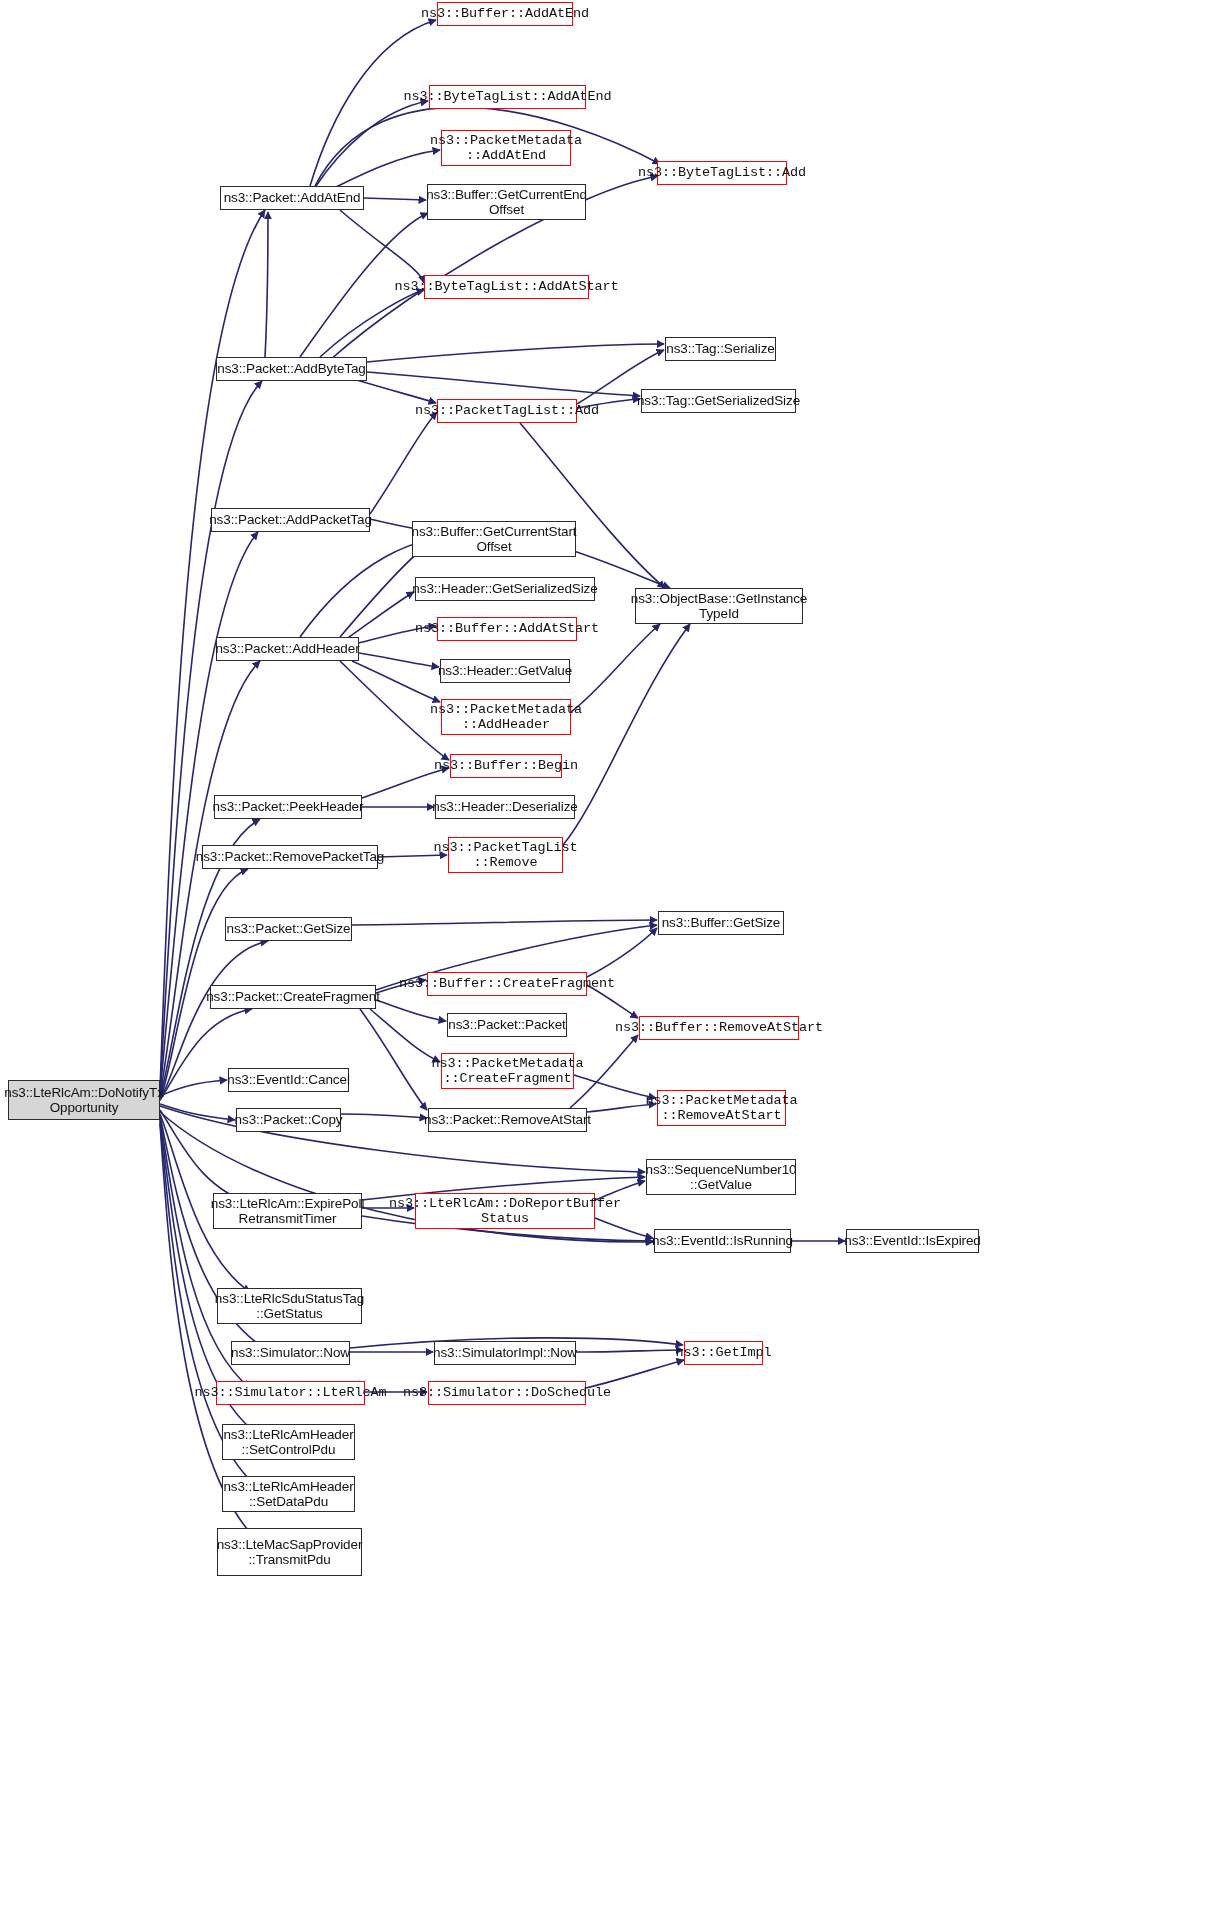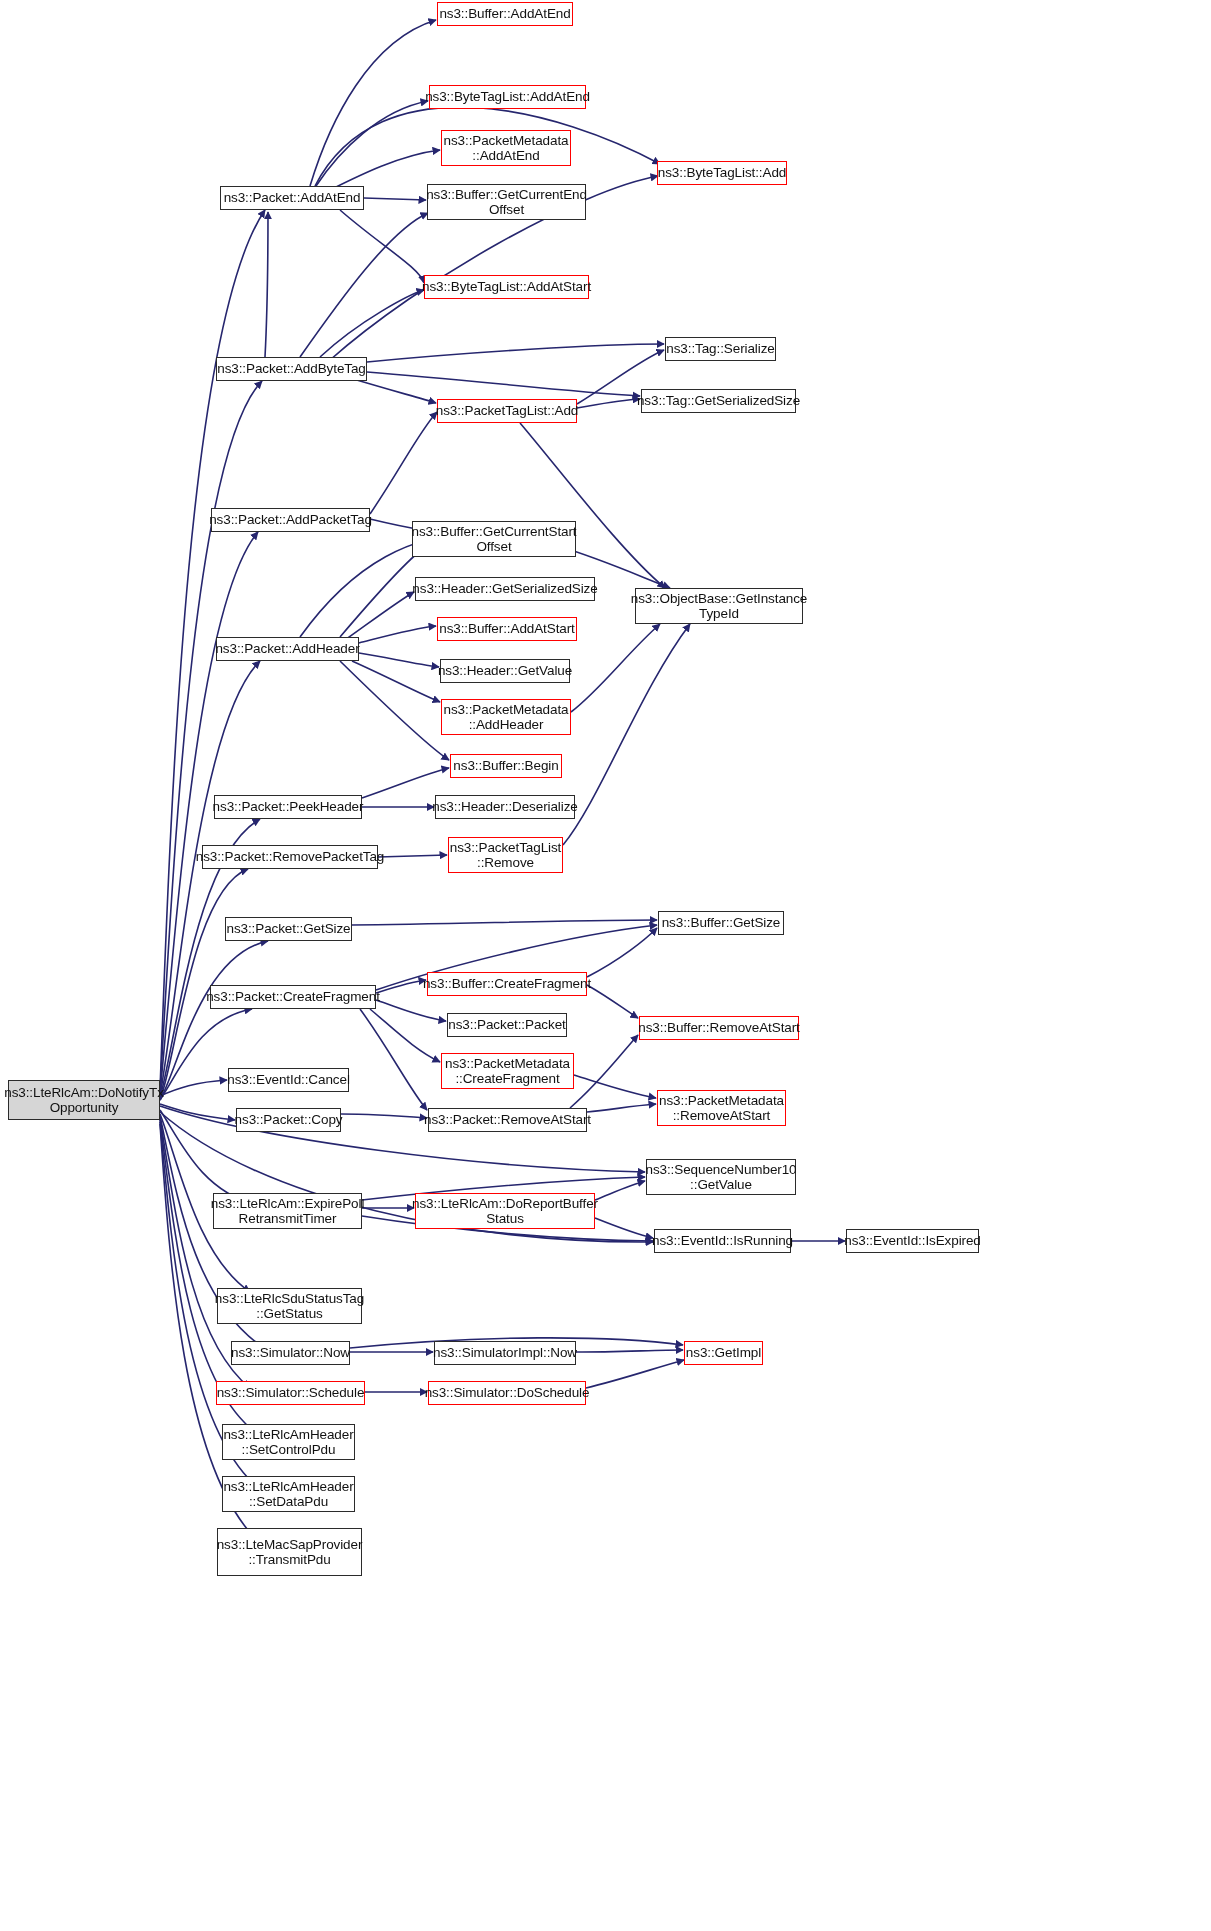--- a/index.html
+++ b/index.html
@@ -36,20 +36,21 @@
     text-align: center;
     display: flex;
     align-items: center;
     justify-content: center;
     white-space: pre-line;
     letter-spacing: -0.1px;
     z-index: 5;
   }
   .node.red {
     border-color: #ff0000;
+    font-family: Liberation Mono, monospace;
   }
   .node.root {
     background: #d6d6d6;
     border-color: #2b2b2b;
   }
 </style>
 </head>
 <body>
 
 <div id="canvas">
@@ -186,21 +187,21 @@
 RetransmitTimer</div>
       <div class="node red" style="left: 415px; top: 1193px; width: 180px; height: 36px;">ns3::LteRlcAm::DoReportBuffer
 Status</div>
       <div class="node" style="left: 654px; top: 1229px; width: 137px; height: 24px;">ns3::EventId::IsRunning</div>
       <div class="node" style="left: 846px; top: 1229px; width: 133px; height: 24px;">ns3::EventId::IsExpired</div>
       <div class="node" style="left: 217px; top: 1288px; width: 145px; height: 36px;">ns3::LteRlcSduStatusTag
 ::GetStatus</div>
       <div class="node" style="left: 231px; top: 1341px; width: 119px; height: 24px;">ns3::Simulator::Now</div>
       <div class="node" style="left: 434px; top: 1341px; width: 142px; height: 24px;">ns3::SimulatorImpl::Now</div>
       <div class="node red" style="left: 684px; top: 1341px; width: 79px; height: 24px;">ns3::GetImpl</div>
-      <div class="node red" style="left: 216px; top: 1381px; width: 149px; height: 24px;">ns3::Simulator::Schedule</div>
+      <div class="node red" style="left: 216px; top: 1381px; width: 149px; height: 24px;">ns3::Simulator::LteRlcAm</div>
       <div class="node red" style="left: 428px; top: 1381px; width: 158px; height: 24px;">ns3::Simulator::DoSchedule</div>
       <div class="node" style="left: 222px; top: 1424px; width: 133px; height: 36px;">ns3::LteRlcAmHeader
 ::SetControlPdu</div>
       <div class="node" style="left: 222px; top: 1476px; width: 133px; height: 36px;">ns3::LteRlcAmHeader
 ::SetDataPdu</div>
       <div class="node" style="left: 217px; top: 1528px; width: 145px; height: 48px;">ns3::LteMacSapProvider
 ::TransmitPdu</div>
     </div>
 </div>
 

